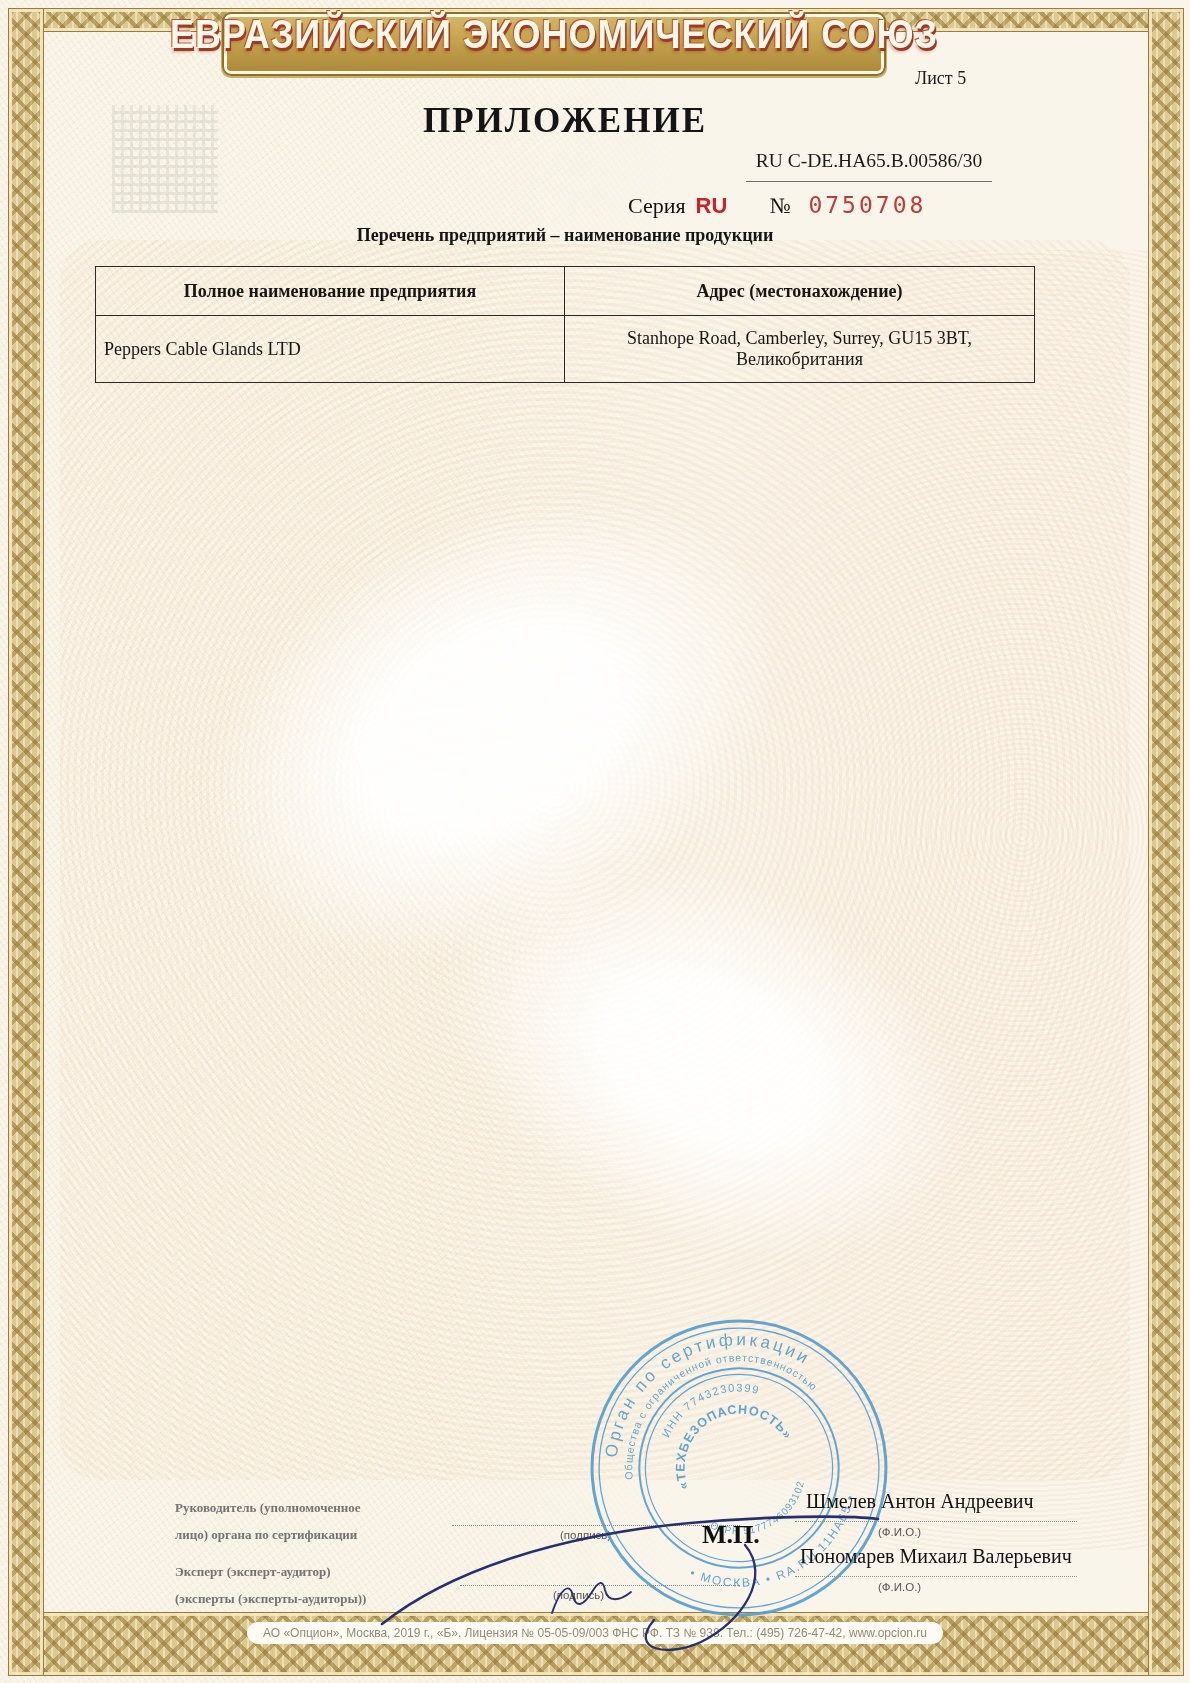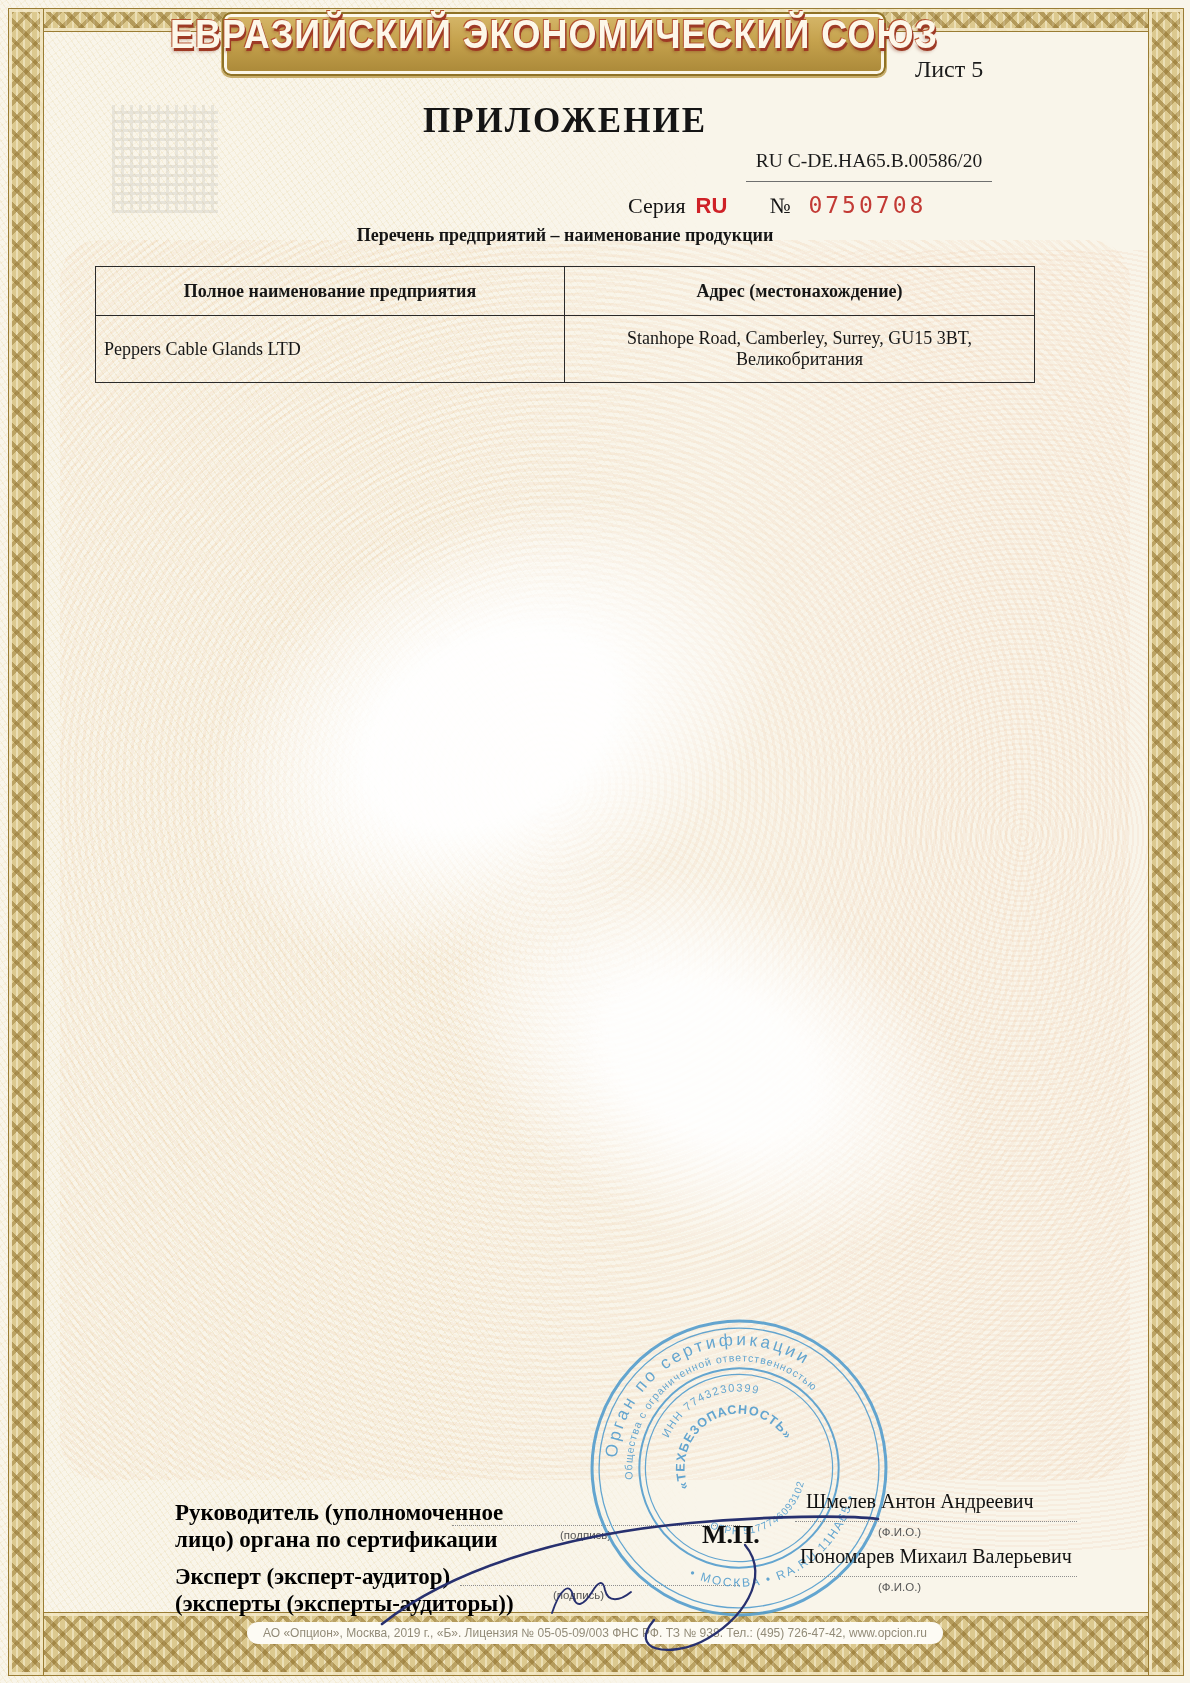--- a/index.html
+++ b/index.html
@@ -44,21 +44,21 @@
   
   .banner{position:absolute;left:222px;top:12px;width:660px;height:60px;
     background:linear-gradient(180deg,#d6b76a 0%,#c5a24d 45%,#aa8838 100%);
     border:2px solid #8f7226;border-radius:9px;
     box-shadow:inset 0 0 0 3px rgba(255,252,240,.95), 0 1px 0 1px #c9ae6a;
     display:flex;align-items:flex-start;justify-content:center;}
   .banner span{font-family:"Liberation Sans",sans-serif;font-weight:bold;font-size:36px;letter-spacing:1px;
     color:#fdf7e9;transform:scale(1,1.12);white-space:nowrap;
     text-shadow:1.5px 2px 0 #9e3a25, -1px -1px 0 #b4512f, 0 3px 3px rgba(120,40,20,.35);}
 
-  .sheet-label{position:absolute;left:915px;top:56px;font-size:24px;color:#1c1c1c;}
+  .sheet-label{position:absolute;left:915px;top:68px;font-size:18px;color:#1c1c1c;}
 
   
   .content-center{position:absolute;left:95px;width:940px;text-align:center;color:#151515;}
   .title{top:101px;font-size:35px;font-weight:bold;letter-spacing:2px;text-align:center;}
   .cert-label{position:absolute;left:243px;top:160px;font-size:23px;font-weight:bold;letter-spacing:.5px;color:#141414;}
   .cert-number{position:absolute;left:746px;top:150px;width:246px;font-size:19.5px;color:#1b1b1b;
     border-bottom:1.5px solid #6f6f6f;padding-bottom:9px;text-align:center;white-space:nowrap;}
   .series-row{position:absolute;left:628px;top:192px;font-size:22px;color:#141414;white-space:nowrap;}
   .series-ru{color:#cf2127;font-family:Liberation Sans, sans-serif;font-weight:bold;margin-left:10px;}
   .series-no{margin-left:42px;}
@@ -68,21 +68,21 @@
   
   .man-table{position:absolute;left:95px;top:266px;width:940px;border-collapse:collapse;}
   .man-table th,.man-table td{border:1.8px solid #2a2a2a;font-size:18px;color:#161616;padding:12px 8px;background:transparent;}
   .man-table th{font-weight:bold;text-align:center;height:24px;}
   .man-table td{height:25px;}
   .col-name{width:452px;}
   .cell-name{text-align:left;padding-left:12px;}
   .cell-addr{text-align:center;}
 
   
-  .sig-text{position:absolute;font-size:23px;font-weight:bold;color:#000000;white-space:nowrap;}
+  .sig-text{position:absolute;font-size:13px;font-weight:bold;color:#737373;white-space:nowrap;}
   .dotline{position:absolute;border-bottom:1.3px dotted #8f8f8f;}
   .caption{position:absolute;font-family:"Liberation Sans",sans-serif;font-size:11.5px;color:#555;white-space:nowrap;}
   .person-name{position:absolute;font-size:20px;color:#111;white-space:nowrap;z-index:6;}
   .mp{position:absolute;left:702px;top:1520px;font-size:26px;font-weight:bold;color:#101010;z-index:6;}
 
   
   .stamp{position:absolute;left:583px;top:1312px;width:312px;height:312px;z-index:4;opacity:.88;}
   .stamp text{font-family:"Liberation Sans",sans-serif;fill:#4f9bcd;}
   .stamp circle{stroke:#4f9bcd;fill:none;}
 
@@ -114,21 +114,21 @@
   <div class="gborder gb-right"></div>
 
   <div class="banner">
     <span>ЕВРАЗИЙСКИЙ ЭКОНОМИЧЕСКИЙ СОЮЗ</span>
   </div>
 
   <div class="sheet-label">Лист 5</div>
 
   <div class="content-center title">ПРИЛОЖЕНИЕ</div>
 
-  <div class="cert-number">RU C-DE.HA65.B.00586/20</div>
+  <div class="cert-number">RU C-DE.HA65.B.00586/30</div>
 
   <div class="series-row">
     <span>Серия</span><span class="series-ru">RU</span><span class="series-no">№</span><span class="series-digits">0750708</span>
   </div>
 
   <div class="content-center subtitle">Перечень предприятий – наименование продукции</div>
 
   <table class="man-table">
     <thead>
       <tr>

